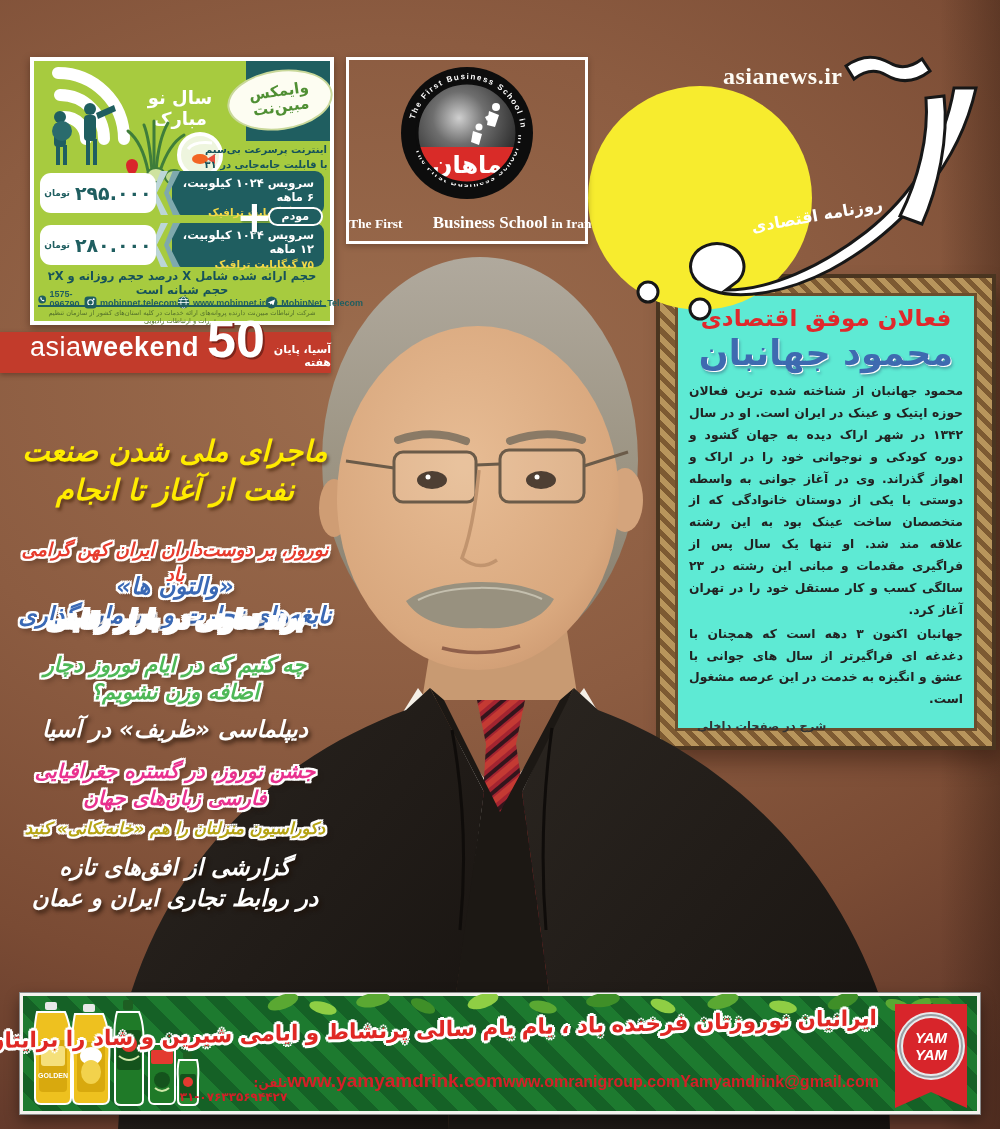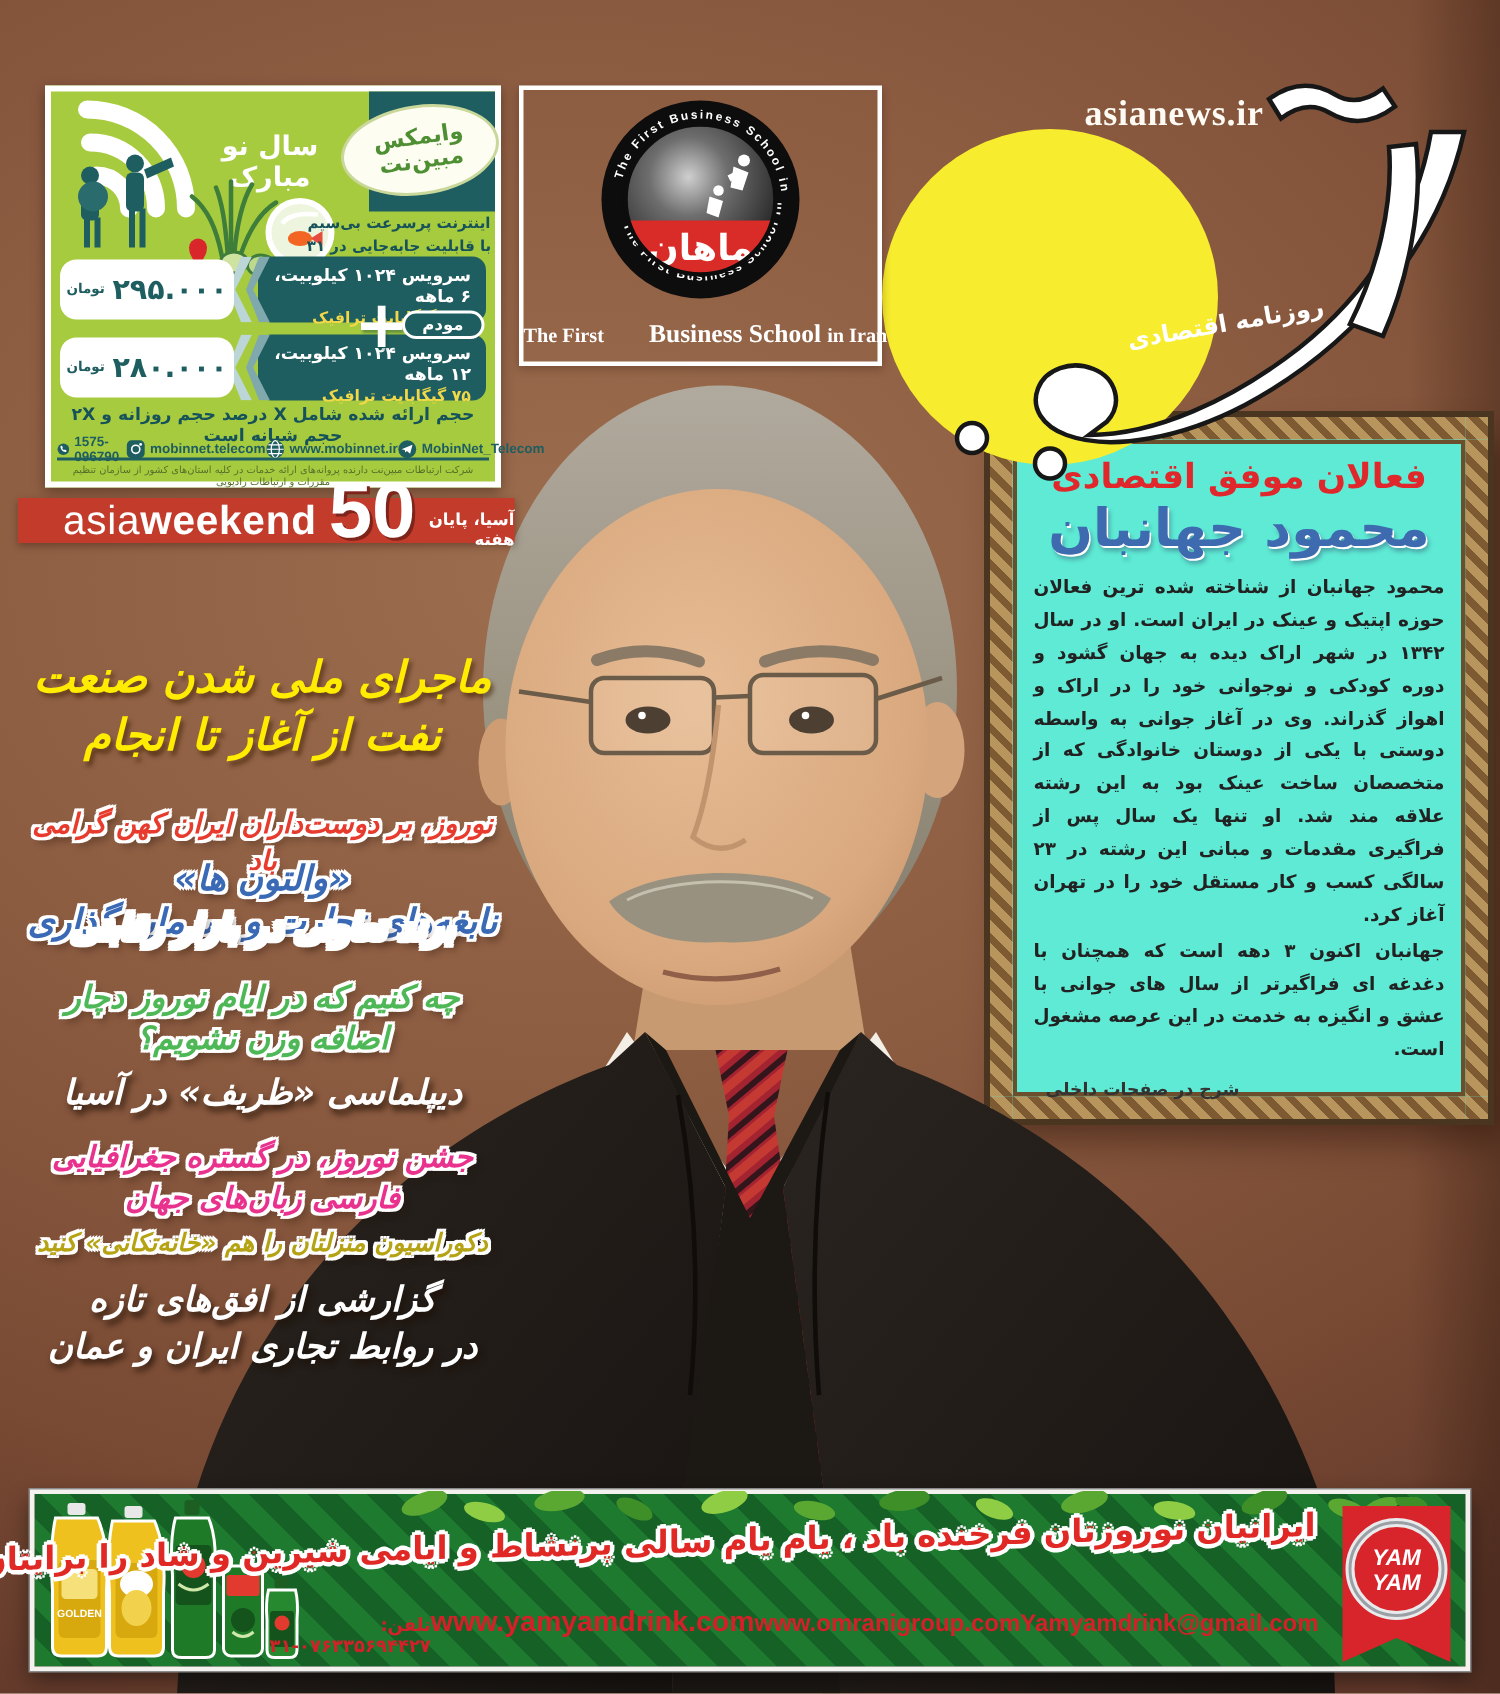--- a/index.html
+++ b/index.html
@@ -62,38 +62,38 @@
   .chev.c2 { left:124px; background:#7fa9ad; clip-path:polygon(100% 0,30% 50%,100% 100%,55% 100%,0 50%,55% 0); }
   .mn-panel { position:absolute; left:132px; right:0; top:0; bottom:0; background:#1f5e60; border-radius:9px;
     padding:5px 10px 0; text-align:right; direction:rtl; }
   .mn-service { color:#fff; font-weight:bold; font-size:11.5px; }
   .mn-traffic { color:#f0d848; font-weight:bold; font-size:10.5px; margin-top:2px; }
   .mn-plus { position:absolute; left:196px; top:24px; color:#fff; font-size:44px; font-weight:bold;
     line-height:1; z-index:3; text-shadow:1px 2px 2px rgba(0,60,60,.4); }
   .mn-modem { position:absolute; right:1px; top:36px; z-index:3; background:#1f5e60; border:2px solid #fff;
     border-radius:12px; padding:1px 12px; color:#fff; font-weight:bold; font-size:11px; }
   .mn-note { left:6px; right:6px; top:208px; text-align:center; color:#16525a; font-weight:bold; font-size:11.5px; }
-  .mn-contacts { left:4px; right:4px; top:228px; display:flex; justify-content:space-between; align-items:center; }
+  .mn-contacts { left:4px; right:4px; top:228px; display:flex; justify-content:space-between; align-items:flex-end; }
   .mn-contact { display:flex; align-items:center; gap:3px; color:#1f5e60; font-weight:bold; font-size:9px;
     font-family:"Liberation Sans", sans-serif; cursor:pointer; }
   .mn-contact svg { width:13px; height:13px; }
   .mn-divider { left:4px; right:4px; top:244px; border-top:2px solid #1f5e60; }
   .mn-legal { left:4px; right:4px; top:248px; text-align:center; color:#53702a; font-size:6.6px; }
 
   
   .mahan { left:346px; top:57px; width:242px; height:187px; z-index:6; border:3px solid #fff;
     box-shadow:0 2px 6px rgba(30,12,5,.3); text-align:center; }
   .mahan-caption { position:absolute; left:0; right:0; bottom:8px; color:#fff;
     font-family:"Liberation Serif", serif; white-space:nowrap; }
   .mahan-caption .s { font-size:13.5px; font-weight:bold; }
   .mahan-caption .b { font-size:17px; font-weight:bold;margin-left:26px; }
 
   
-  .weekend { left:12px; top:332px; width:331px; height:30px; z-index:7; background:#c23b2b;
-    display:flex; align-items:center; padding-left:30px; box-shadow:0 2px 5px rgba(40,10,5,.35); }
+  .weekend { left:0; top:332px; width:331px; height:41px; z-index:7; background:#c23b2b;
+    display:flex; align-items:flex-start; padding-left:30px; box-shadow:0 2px 5px rgba(40,10,5,.35); }
   .wk-brand { font-family:"Liberation Sans", sans-serif; font-size:27px; color:#fff; letter-spacing:.5px; }
   .wk-brand .light { font-weight:300; }
   .wk-brand .bold { font-weight:bold; }
   .wk-issue { font-family:"Liberation Sans", sans-serif; font-size:52px; font-weight:800; color:#fff;
     line-height:.75; margin:-12px 8px 0 8px; text-shadow:2px 2px 0 #7e241a; }
   .wk-caption { color:#fff; font-weight:bold; font-size:11px;margin-top:11px; }
 
   
   .hl { z-index:7; text-align:center; font-weight:bold; line-height:1.35; cursor:pointer; }
   .hl span { display:block;font-style:italic; }

